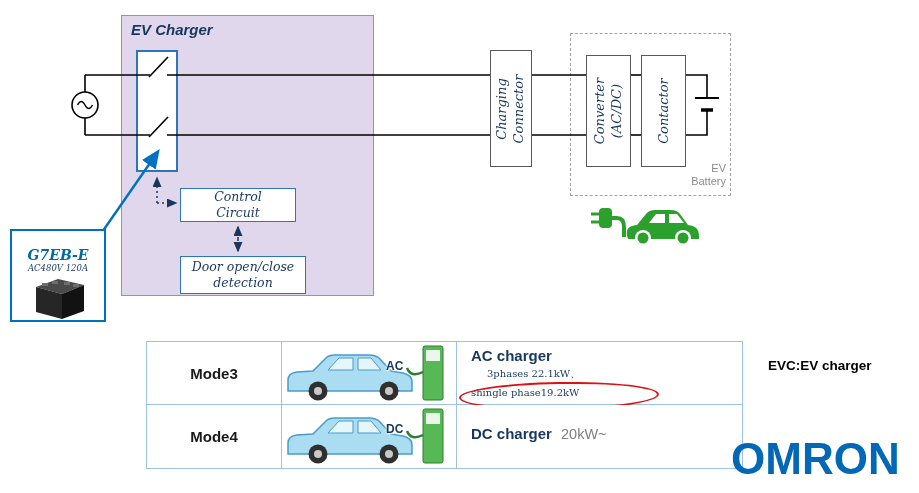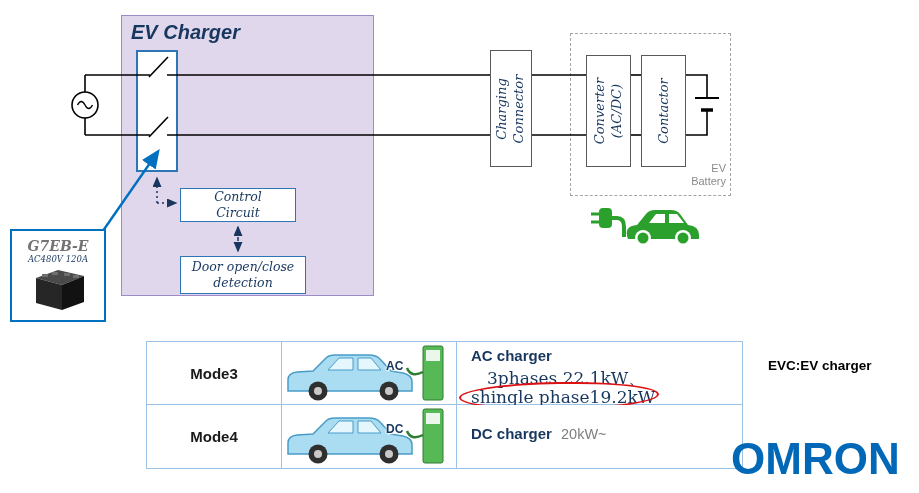--- a/index.html
+++ b/index.html
@@ -3,54 +3,54 @@
 <meta charset="utf-8">
 <style>
   * { margin:0; padding:0; box-sizing:border-box; }
   html,body { background:#fff; }
   body { width:919px; height:493px; font-family:"Liberation Sans",sans-serif; overflow:hidden; }
   .stage { position:relative; width:919px; height:493px; background:#fff; }
   .abs { position:absolute; }
 
   
   .panel { left:121px; top:15px; width:253px; height:281px; background:#e0d7ec; border:1px solid #9b8bc8; }
-  .panel-title { left:131px; top:21px; font-style:italic; font-weight:bold; font-size:20px; color:#17375e; }
+  .panel-title { left:131px; top:21px; font-style:italic; font-weight:bold; font-size:15px; color:#17375e; }
   .switch-box { left:136px; top:50px; width:42px; height:122px; background:#fff; border:2px solid #2e75b6; }
   .small-box { background:#fff; border:1.5px solid #2e75b6; display:flex; align-items:center; justify-content:center; text-align:center; }
   .cc-box { left:180px; top:188px; width:116px; height:34px; }
   .door-box { left:180px; top:256px; width:126px; height:38px;align-items:center; }
   .hand { font-family:"DejaVu Serif",serif; font-style:italic; color:#17375e; font-size:12.5px; line-height:1.3; white-space:pre-line; }
 
   .vbox { background:#fff; border:1px solid #595959; }
   .vtext { position:absolute; left:50%; top:50%; transform:translate(-50%,-50%) rotate(-90deg);
            white-space:pre-line; text-align:center; font-family:"DejaVu Serif",serif; font-style:italic;
            font-size:13px; line-height:1.3; color:#17375e; width:108px; }
   .connector-box { left:490px; top:50px; width:42px; height:117px; }
   .converter-box { left:586px; top:55px; width:45px; height:112px; }
   .contactor-box { left:641px; top:55px; width:45px; height:112px; }
   .ev-dash-box { left:570px; top:33px; width:161px; height:163px; border:1.5px dashed #a3a3a3; }
   .ev-battery { left:672px; top:162px; width:54px; text-align:right; font-size:11px; line-height:1.2; color:#8a8a8a; white-space:pre-line; }
 
   .relay-box { left:10px; top:229px; width:96px; height:93px; background:#fff; border:2px solid #0070c0; text-align:center; }
-  .relay-name { font-family:"DejaVu Serif",serif; font-style:italic; font-weight:bold; font-size:14px; color:#737373; margin-top:7px; }
+  .relay-name { font-family:"DejaVu Serif",serif; font-style:italic; font-weight:bold; font-size:14px; color:#0369a1; margin-top:16px; }
   .relay-spec { font-family:"DejaVu Serif",serif; font-style:italic; font-size:8.5px; color:#17375e; }
   .ev-car-icon { left:588px; top:194px; }
   .wires { left:0; top:0; pointer-events:none; }
 
   
   .modes-table { left:146px; top:341px; width:597px; border:1px solid #9cc3e5; display:grid;
                  grid-template-columns:135px 175px 285px; grid-auto-rows:63px; background:#fff; }
   .cell { border-right:1px solid #9cc3e5; border-bottom:1px solid #9cc3e5; position:relative; background:#fff; overflow:visible; }
   .cell:nth-child(3n) { border-right:none; }
   .cell:nth-last-child(-n+3) { border-bottom:none; }
   .mode-cell { display:flex; align-items:center; justify-content:center; font-weight:bold; font-size:15px; color:#1a1a1a; }
   .current-label { position:absolute; left:104px; top:17px; font-weight:bold; font-size:12px; color:#17375e;
                    text-shadow:0 0 3px #fff, 0 0 3px #fff, 1px 1px 0 #fff; }
   .charger-title { position:absolute; font-weight:bold; font-size:15px; color:#17375e; }
-  .charger-detail { position:absolute; font-family:"DejaVu Serif",serif; font-size:17px; color:#17375e; }
+  .charger-detail { position:absolute; font-family:"DejaVu Serif",serif; font-size:10px; color:#17375e; }
   .detail-gray { position:absolute; font-family:"Liberation Sans",sans-serif; font-size:14.5px; color:#7f7f7f; }
   .r1-title { left:14px; top:5px; }
   .r1-d1 { left:30px; top:25px; }
   .r1-d2 { left:14px; top:45px; }
   .r2-title { left:14px; top:20px;text-align:right; }
   .r2-d1 { left:104px; top:21px; }
   .highlight-ellipse { position:absolute; left:2px; top:40px; width:200px; height:28px;
                        border:2.5px solid #dd1111; border-radius:50%; transform:rotate(-1deg); }
 
   .evc-note { left:768px; top:358px; font-weight:bold; font-size:13.5px; color:#000; }

